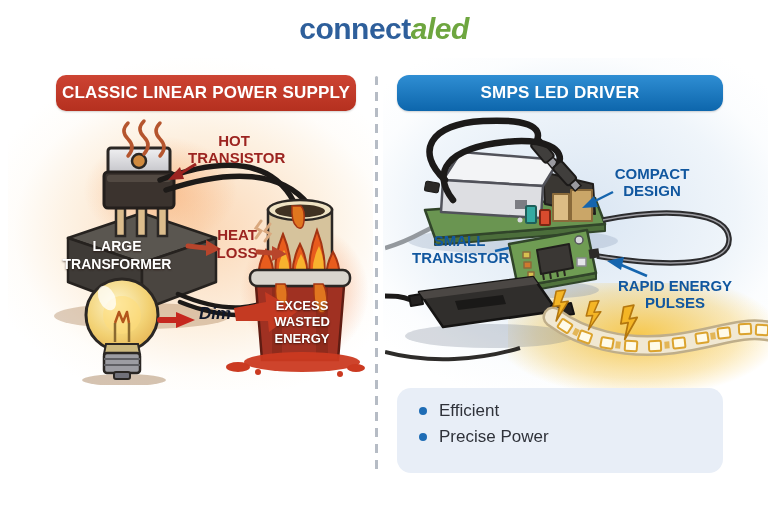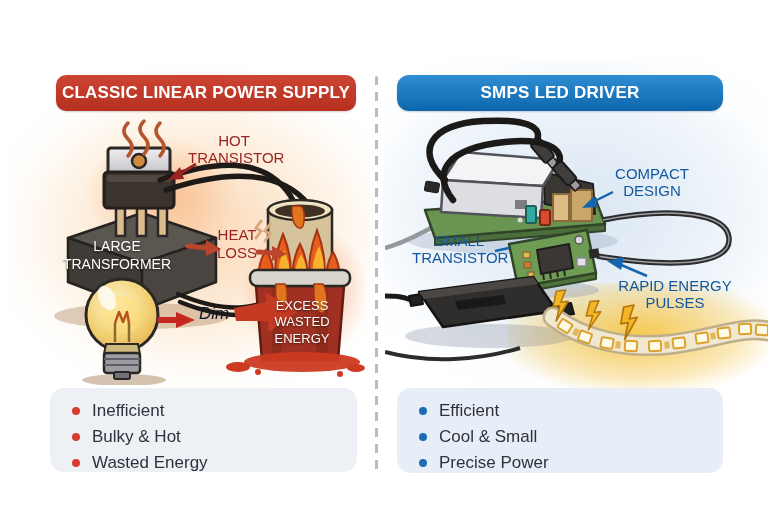--- a/index.html
+++ b/index.html
@@ -28,21 +28,21 @@
   .pill{display:flex;align-items:center;justify-content:center;color:#fff;font-weight:bold;
     font-size:17px;letter-spacing:0.2px;height:36px;box-shadow:0 1px 2px rgba(0,0,0,0.18);}
   .pill-left{left:56px;top:75px;width:300px;border-radius:10px;
     background:linear-gradient(180deg,#cd4433,#b5301f);text-align:right;}
   .pill-right{left:397px;top:75px;width:326px;border-radius:12px;
     background:linear-gradient(180deg,#2f8ed3,#0d66ac);}
   
   .divider{left:375px;top:76px;width:3px;height:394px;border-radius:2px;
     background:repeating-linear-gradient(180deg,#b6bcc5 0 9px, rgba(0,0,0,0) 9px 16px);}
   
-  .lbl{font-weight:normal;text-align:center;line-height:1.12;}
+  .lbl{font-weight:bold;text-align:center;line-height:1.12;}
   .lbl-red{color:#9c2420;font-size:15px;}
   .lbl-blue{color:#11579f;font-size:15px;}
   .lbl-white{color:#ffffff;text-shadow:0 1px 2px rgba(30,10,5,0.65);}
   .lbl-hot{left:188px;top:133px;width:92px;}
   .lbl-transformer-big{left:60px;top:238px;width:114px;font-size:14px;line-height:1.25;}
   .lbl-heatloss{left:208px;top:226px;width:58px;line-height:1.2;}
   .lbl-dim{left:199px;top:304px;width:52px;color:#0f172a;font-size:17px;font-style:italic;text-align:left;}
   .lbl-excess{left:266px;top:298px;width:72px;font-size:13px;line-height:1.25;}
   .lbl-compact{left:607px;top:166px;width:90px;}
   .lbl-smalltr{left:412px;top:233px;width:95px;}
@@ -56,20 +56,23 @@
   .dot-red{background:#d63c2f;}
   .dot-blue{background:#1e6cb5;}
   .bullet-text{font-size:17px;color:#2f323a;}
   svg{display:block;}
 </style>
 </head>
 <body>
 
 <div id="canvas">
 
+  <div class="abs logo">
+    <span class="p1">connect</span><span class="p2">aled</span>
+  </div>
 
   <div class="abs left-wash"></div>
   <div class="abs glow-transistor"></div>
   <div class="abs glow-bucket"></div>
   <div class="abs right-wash"></div>
   <div class="abs glow-led"></div>
 
   <div class="abs divider"></div>
 
   <div class="abs pill pill-left">CLASSIC LINEAR POWER SUPPLY</div>
@@ -306,43 +309,25 @@
   <div class="abs lbl lbl-red lbl-hot">HOT TRANSISTOR</div>
   <div class="abs lbl lbl-white lbl-transformer-big">LARGE TRANSFORMER</div>
   <div class="abs lbl lbl-red lbl-heatloss">HEAT LOSS</div>
   <div class="abs lbl lbl-dim">Dim</div>
   <div class="abs lbl lbl-white lbl-excess">EXCESS WASTED ENERGY</div>
 
   <div class="abs lbl lbl-blue lbl-compact">COMPACT DESIGN</div>
   <div class="abs lbl lbl-blue lbl-smalltr">SMALL TRANSISTOR</div>
   <div class="abs lbl lbl-blue lbl-rapid">RAPID ENERGY PULSES</div>
 
-  <div class="abs listbox listbox-left">
-    <div class="bullet-row">
-      <span class="bullet-dot dot-red"></span>
-      <span class="bullet-text">Inefficient</span>
-    </div>
-    <div class="bullet-row">
-      <span class="bullet-dot dot-red"></span>
-      <span class="bullet-text">Bulky &amp; Hot</span>
-    </div>
-    <div class="bullet-row">
-      <span class="bullet-dot dot-red"></span>
-      <span class="bullet-text">Wasted Energy</span>
-    </div>
-  </div>
 
   <div class="abs listbox listbox-right">
     <div class="bullet-row">
       <span class="bullet-dot dot-blue"></span>
       <span class="bullet-text">Efficient</span>
     </div>
     <div class="bullet-row">
       <span class="bullet-dot dot-blue"></span>
-      <span class="bullet-text">Cool &amp; Small</span>
-    </div>
-    <div class="bullet-row">
-      <span class="bullet-dot dot-blue"></span>
       <span class="bullet-text">Precise Power</span>
     </div>
   </div>
 
 </div>
 
 </body></html>

